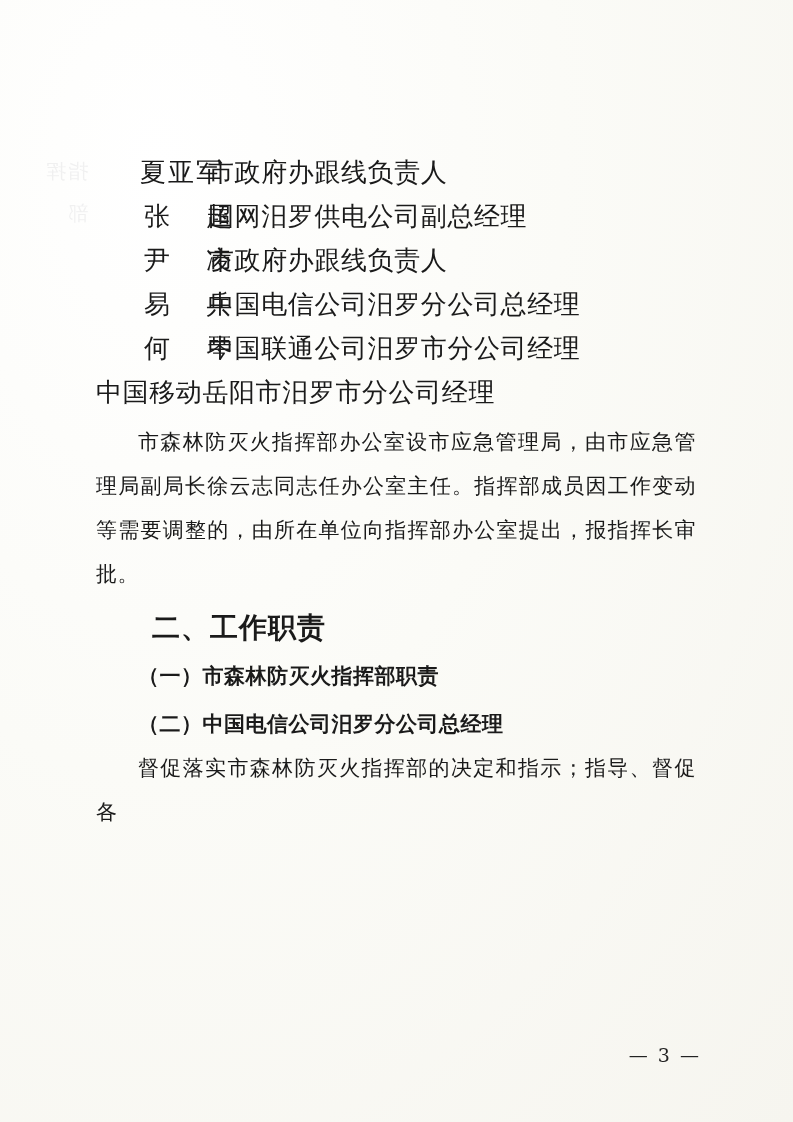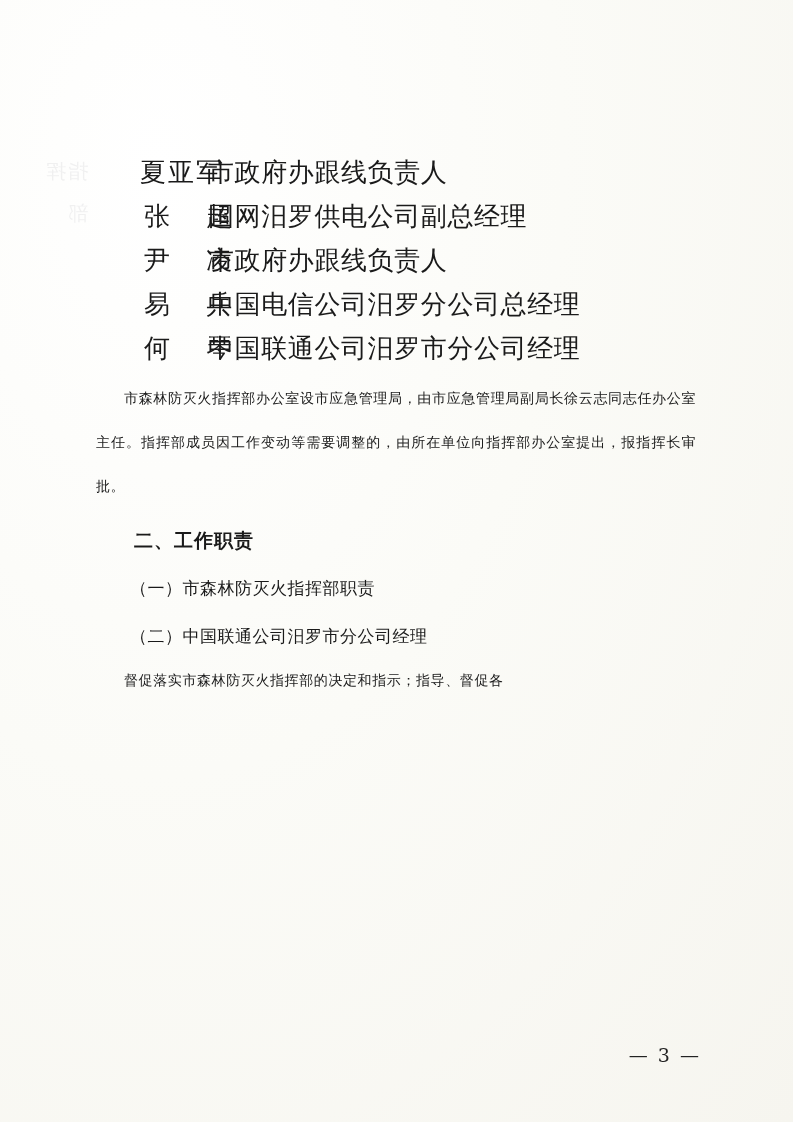--- a/index.html
+++ b/index.html
@@ -55,40 +55,40 @@
   }
   .roster-item .name.spaced {
     letter-spacing: 14px;
     padding-left: 48px;
   }
   .roster-item .title {
     letter-spacing: 0.6px;
   }
   p.para {
     margin: 0;
-    font-size: 14px;
+    font-size: 21px;
     line-height: 44px;
     text-align: justify;
     text-indent: 2em;
     letter-spacing: 0.6px;
   }
   h2.heading {
     margin: 10px 0 0 0;
-    font-size: 19px;
+    font-size: 28px;
     line-height: 44px;
     font-weight: bold;
     text-indent: 2em;
     letter-spacing: 1px;
     font-family: "DejaVu Sans", "Liberation Sans", sans-serif;
   }
   h3.subheading {
     margin: 4px 0 0 0;
-    font-size: 17px;
+    font-size: 21px;
     line-height: 44px;
-    font-weight: normal;
+    font-weight: bold;
     text-indent: 2em;
     letter-spacing: 0.5px;
     font-family: "DejaVu Sans", "Liberation Sans", sans-serif;
   }
   .block {
     margin-top: 2px;
   }
   .page-number {
     position: absolute;
     right: 92px;
@@ -139,33 +139,34 @@
       </li>
       <li class="roster-item">
         <span class="name spaced">易 兵</span>
         <span class="title">中国电信公司汨罗分公司总经理</span>
       </li>
       <li class="roster-item">
         <span class="name spaced">何 琴</span>
         <span class="title">中国联通公司汨罗市分公司经理</span>
       </li>
       <li class="roster-item">
+        <span class="title">中国移动岳阳市汨罗市分公司经理</span>
       </li>
     </ul>
 
     <p class="para">市森林防灭火指挥部办公室设市应急管理局，由市应急管理局副局长徐云志同志任办公室主任。指挥部成员因工作变动等需要调整的，由所在单位向指挥部办公室提出，报指挥长审批。</p>
 
     <h2 class="heading">二、工作职责</h2>
 
     <div class="block">
       <h3 class="subheading">（一）市森林防灭火指挥部职责</h3>
     </div>
 
     <div class="block">
-      <h3 class="subheading">（二）中国联通公司汨罗市分公司经理</h3>
+      <h3 class="subheading">（二）中国电信公司汨罗分公司总经理</h3>
       <p class="para">督促落实市森林防灭火指挥部的决定和指示；指导、督促各</p>
     </div>
 
   </div>
 
   <div class="page-number">— 3 —</div>
 
 </div>
 
 </body></html>

